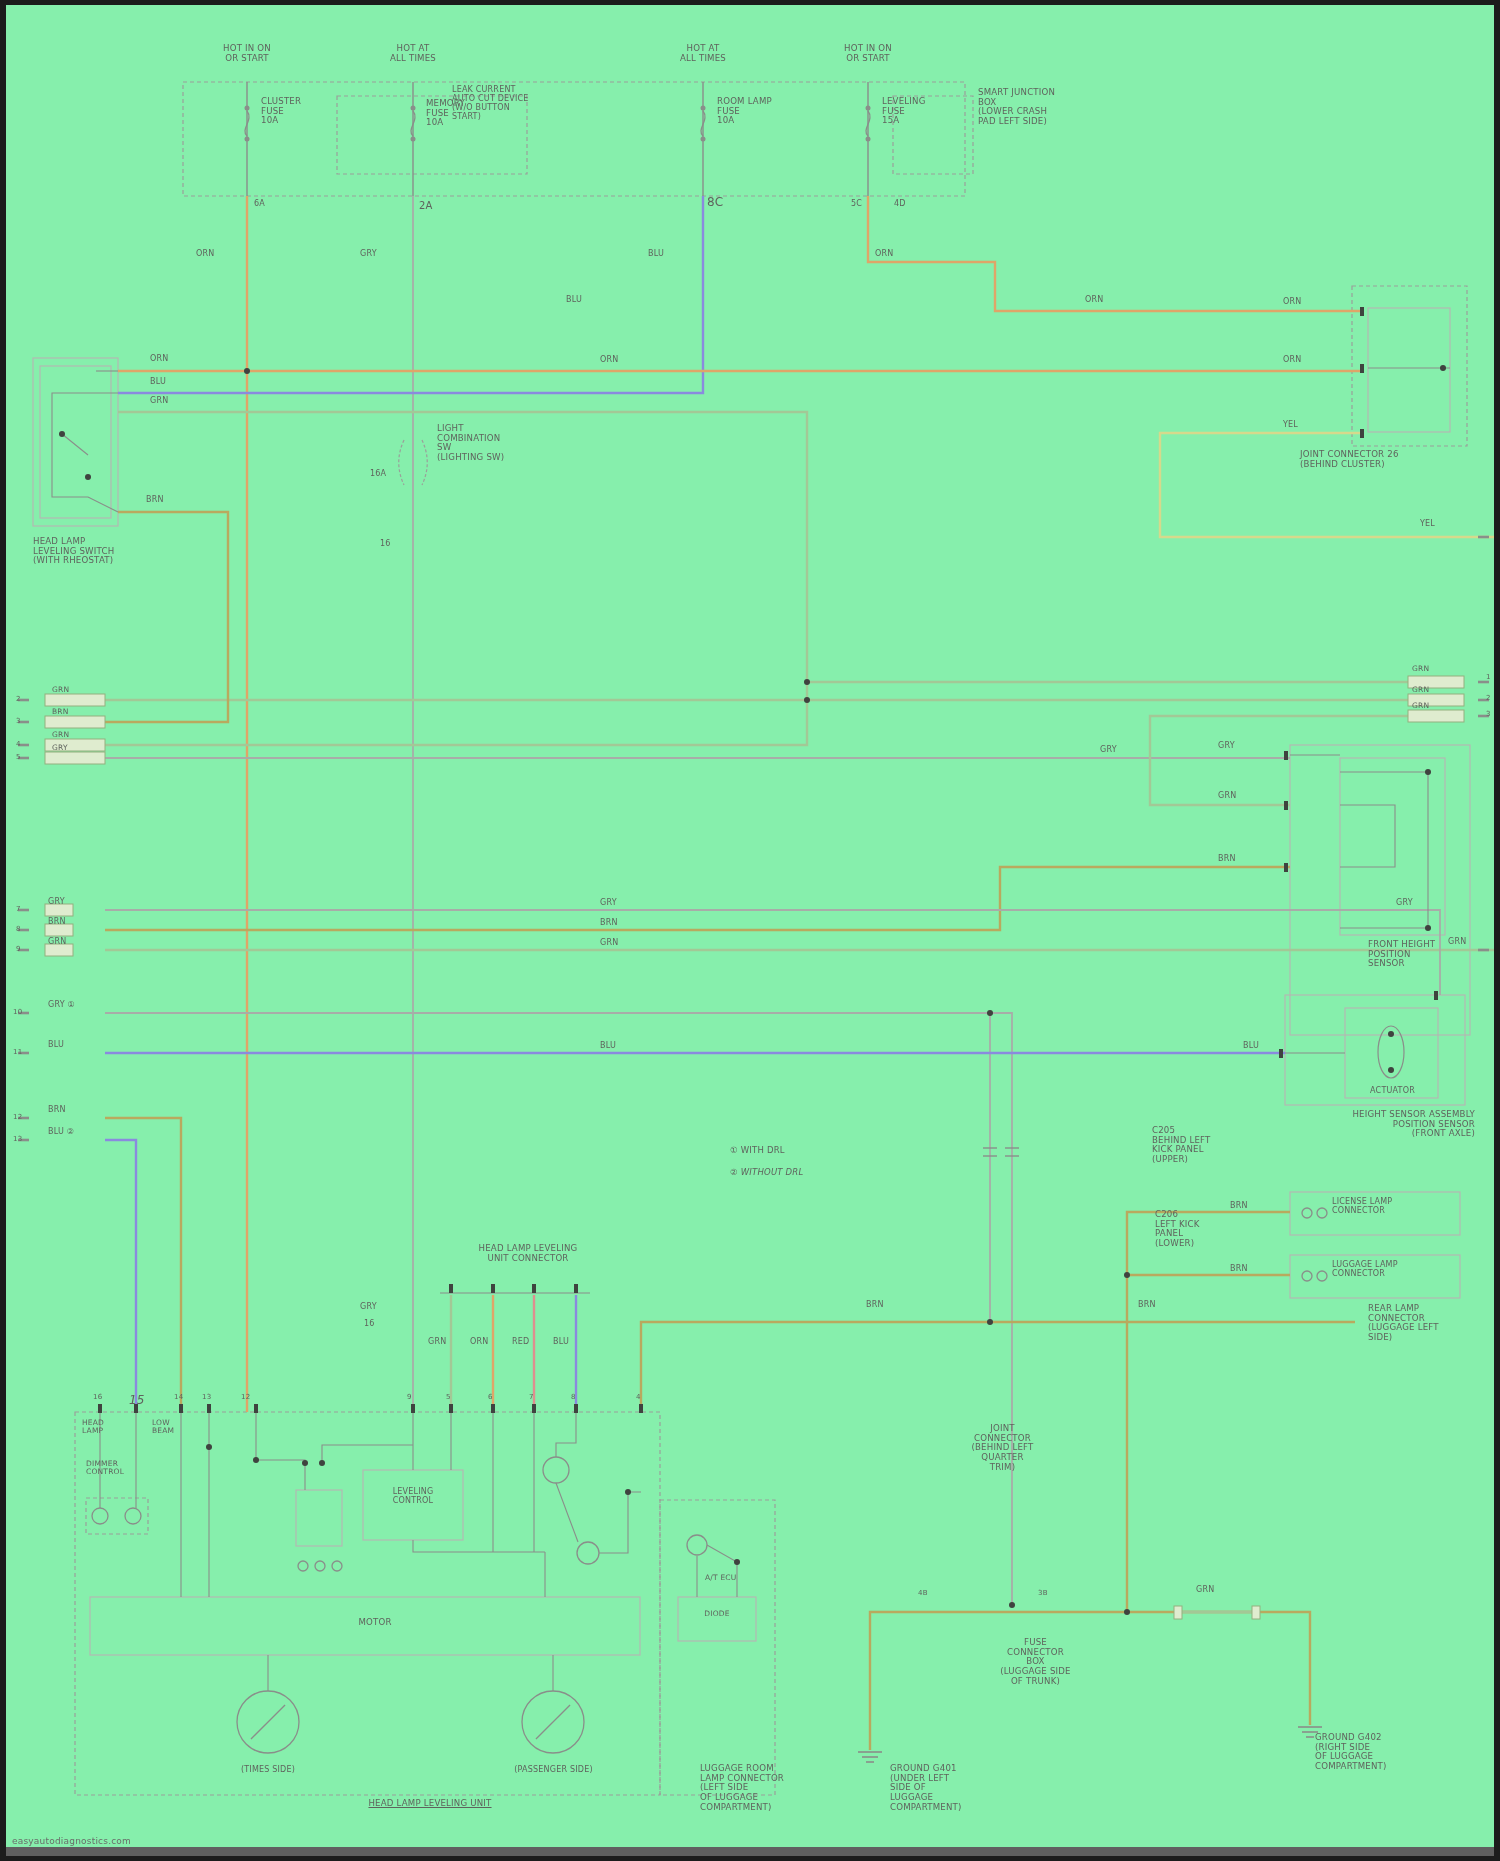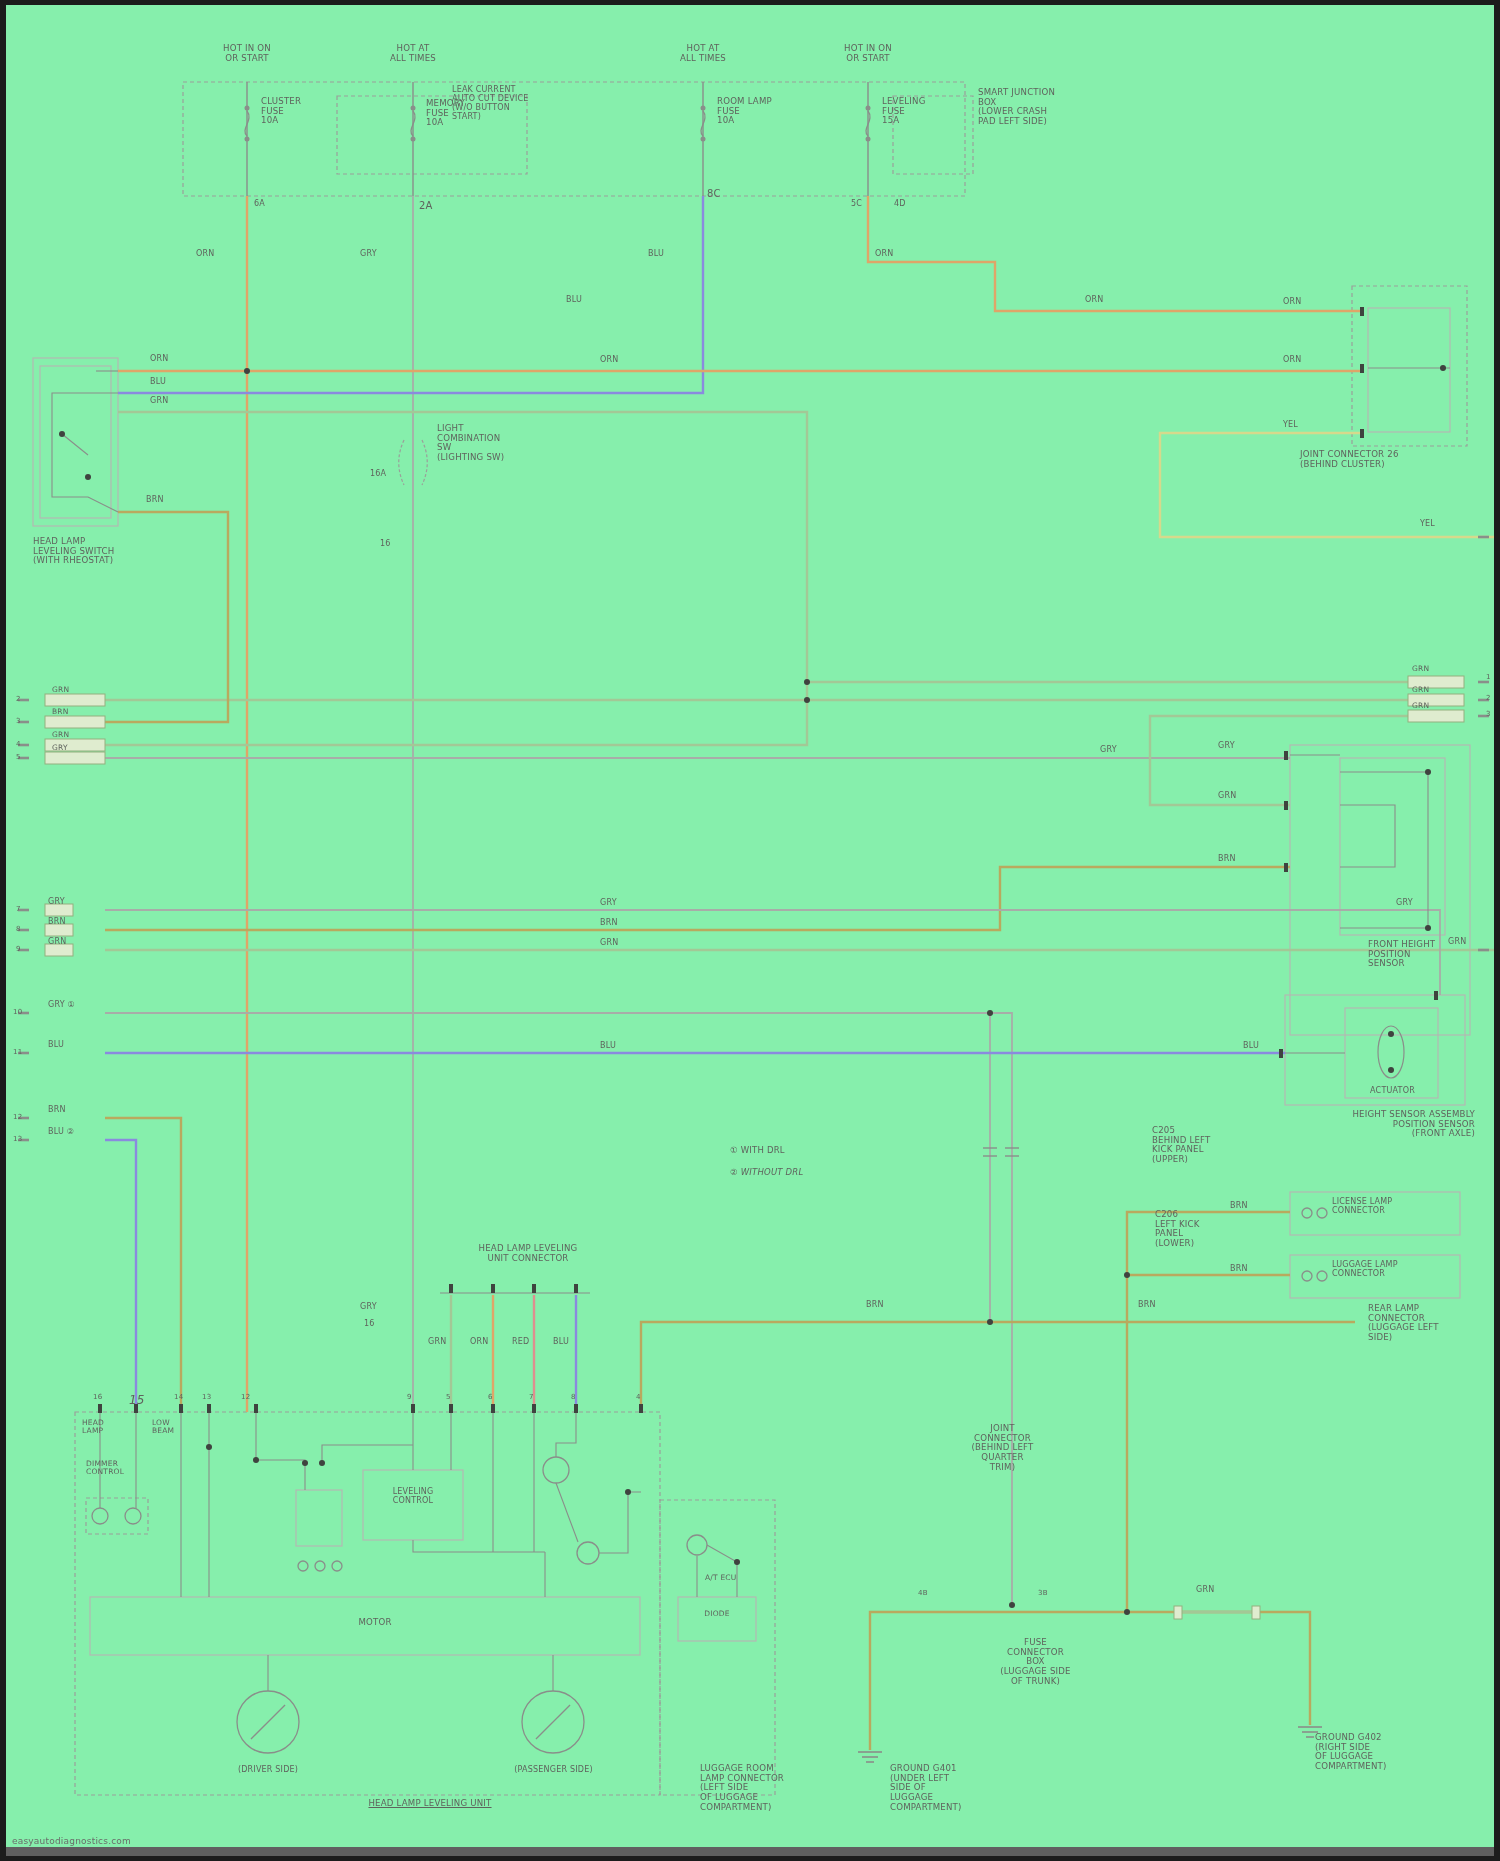--- a/index.html
+++ b/index.html
@@ -248,21 +248,21 @@
 10A</div>
       <div class="lbl" style="left: 882px; top: 97px;">LEVELING
 FUSE
 15A</div>
       <div class="lbl" style="left: 978px; top: 88px; width: 170px;">SMART JUNCTION
 BOX
 (LOWER CRASH
 PAD LEFT SIDE)</div>
       <div class="lbl" style="left: 254px; top: 200px; font-size: 8px;">6A</div>
       <div class="lbl" style="left: 419px; top: 200px; font-size: 10px;">2A</div>
-      <div class="lbl" style="left: 707px; top: 188px; font-size: 10px;">8C</div>
+      <div class="lbl" style="left: 707px; top: 196px; font-size: 12px;">8C</div>
       <div class="lbl" style="left: 851px; top: 200px; font-size: 8px;">5C</div>
       <div class="lbl" style="left: 894px; top: 200px; font-size: 8px;">4D</div>
       <div class="lbl" style="left: 196px; top: 250px; font-size: 8px;">ORN</div>
       <div class="lbl" style="left: 360px; top: 250px; font-size: 8px;">GRY</div>
       <div class="lbl" style="left: 648px; top: 250px; font-size: 8px;">BLU</div>
       <div class="lbl" style="left: 875px; top: 250px; font-size: 8px;">ORN</div>
       <div class="lbl" style="left: 566px; top: 296px; font-size: 8px;">BLU</div>
       <div class="lbl" style="left: 1085px; top: 296px; font-size: 8px;">ORN</div>
       <div class="lbl" style="left: 1283px; top: 298px; font-size: 8px;">ORN</div>
       <div class="lbl" style="left: 1283px; top: 356px; font-size: 8px;">ORN</div>
@@ -371,21 +371,21 @@
       <div class="lbl" style="left: 636px; top: 1394px; font-size: 7px;">4</div>
       <div class="lbl" style="left: 82px; top: 1419px; width: 44px; font-size: 7.5px;">HEAD
 LAMP</div>
       <div class="lbl" style="left: 152px; top: 1419px; width: 44px; font-size: 7.5px;">LOW
 BEAM</div>
       <div class="lbl" style="left: 86px; top: 1460px; width: 62px; font-size: 7.5px;">DIMMER
 CONTROL</div>
       <div class="lbl c" style="left: 365px; top: 1488px; width: 96px; font-size: 8px;">LEVELING
 CONTROL</div>
       <div class="lbl c" style="left: 340px; top: 1618px; width: 70px;">MOTOR</div>
-      <div class="lbl c" style="left: 203px; top: 1766px; width: 130px; font-size: 8px;">(DRIVER SIDE)</div>
+      <div class="lbl c" style="left: 203px; top: 1766px; width: 130px; font-size: 8px;">(TIMES SIDE)</div>
       <div class="lbl c" style="left: 486px; top: 1766px; width: 135px; font-size: 8px;">(PASSENGER SIDE)</div>
       <div class="lbl c u" style="left: 285px; top: 1799px; width: 290px;">HEAD LAMP LEVELING UNIT</div>
       <div class="lbl" style="left: 705px; top: 1574px; width: 60px; font-size: 7.5px;">A/T ECU</div>
       <div class="lbl c" style="left: 683px; top: 1610px; width: 68px; font-size: 7.5px;">DIODE</div>
       <div class="lbl" style="left: 918px; top: 1590px; font-size: 7px;">4B</div>
       <div class="lbl" style="left: 1038px; top: 1590px; font-size: 7px;">3B</div>
       <div class="lbl" style="left: 1196px; top: 1586px; font-size: 8px;">GRN</div>
       <div class="lbl" style="left: 1332px; top: 1198px; width: 122px; font-size: 8px;">LICENSE LAMP
 CONNECTOR</div>
       <div class="lbl" style="left: 1332px; top: 1261px; width: 122px; font-size: 8px;">LUGGAGE LAMP

